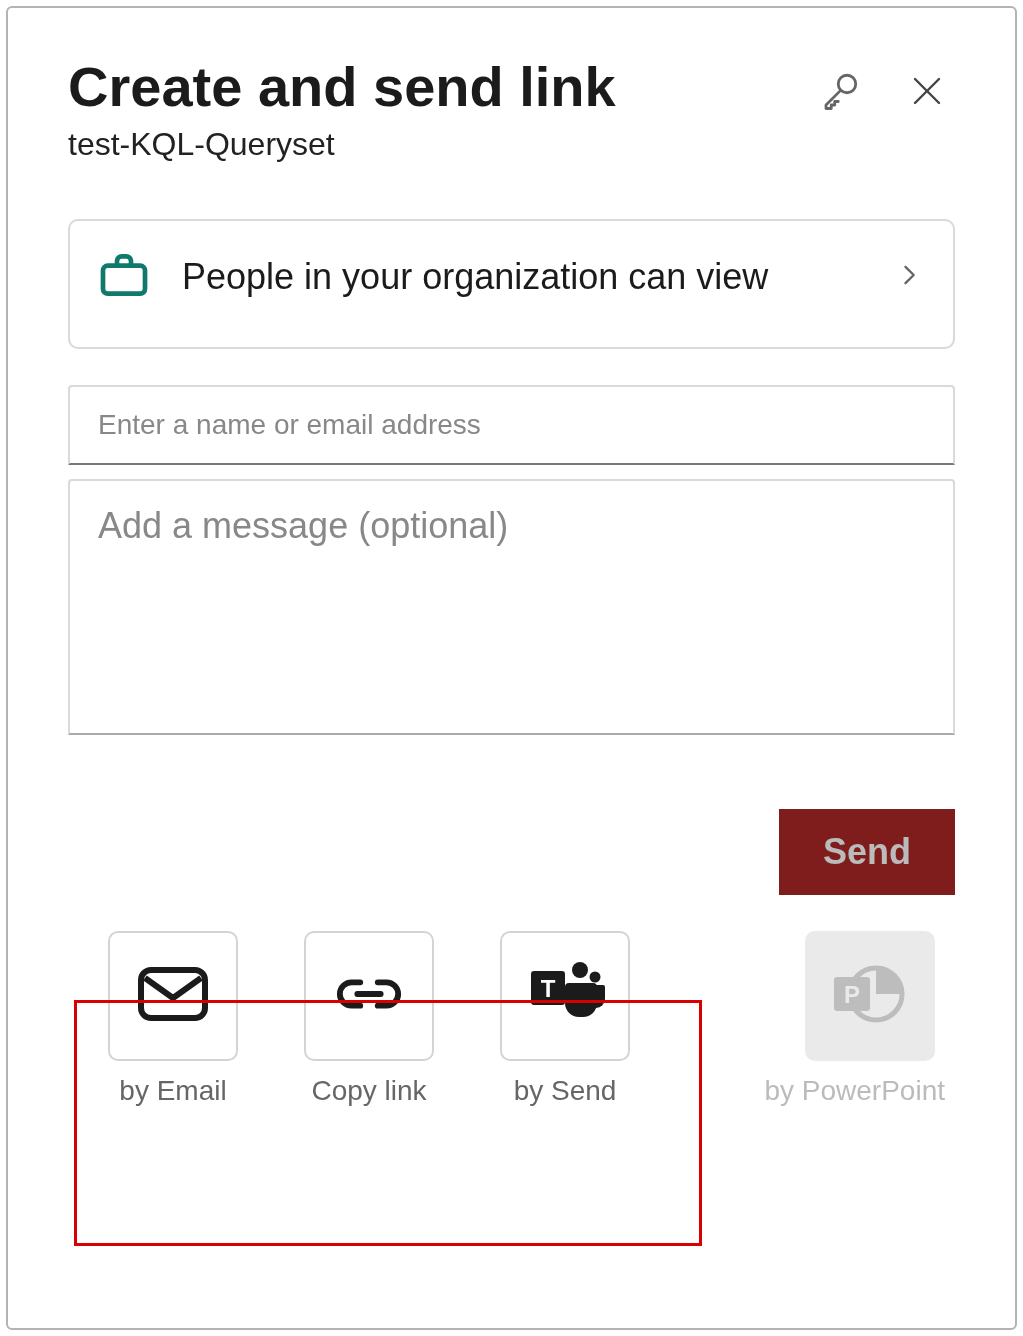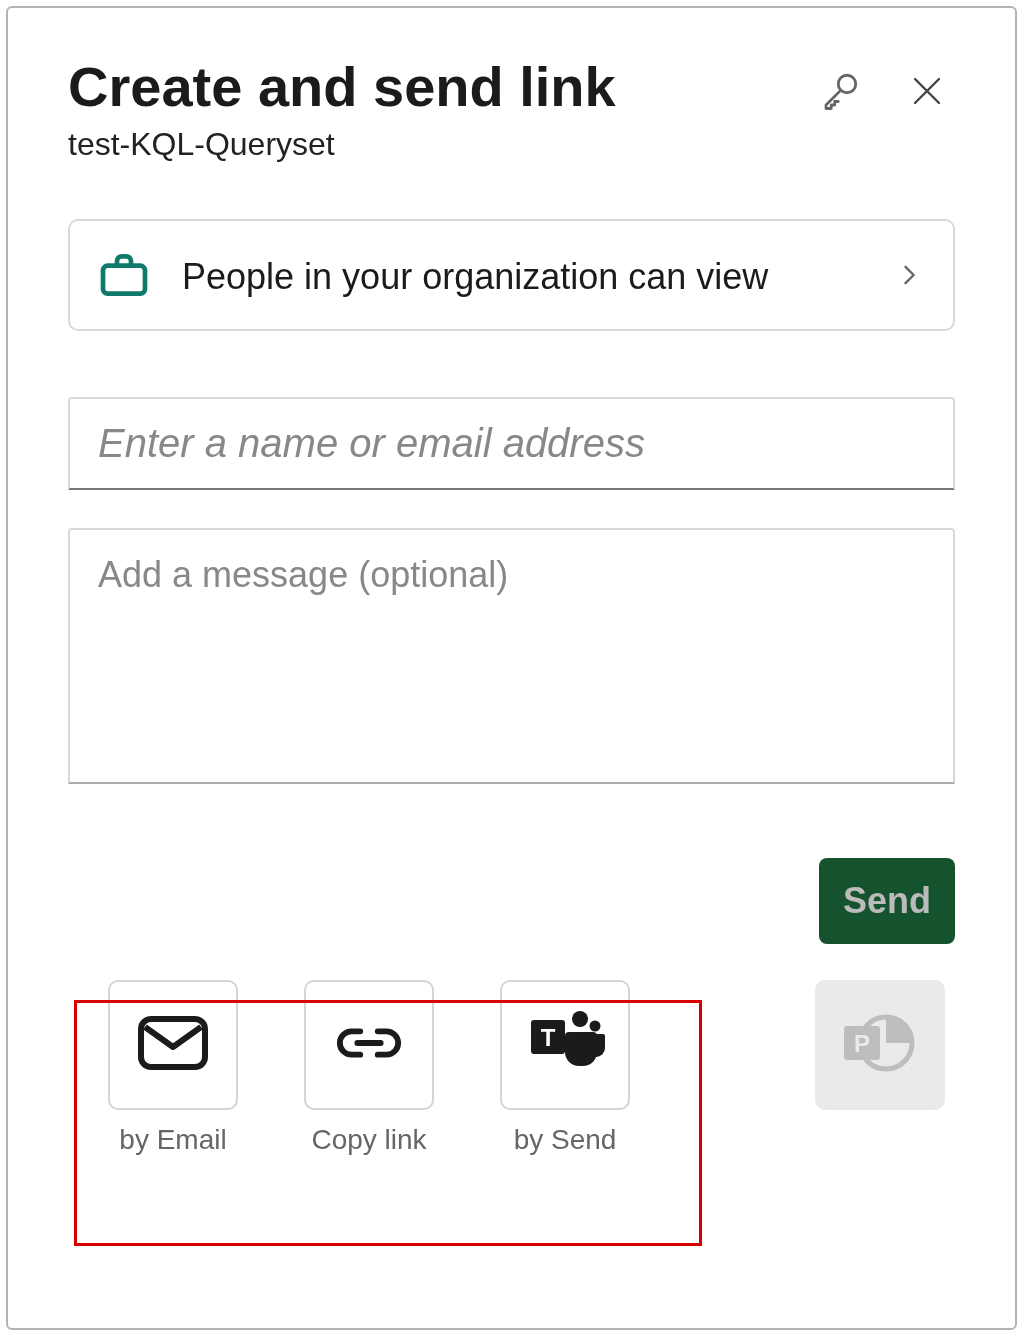--- a/index.html
+++ b/index.html
@@ -55,75 +55,74 @@
       background: none;
       border: none;
       cursor: pointer;
       color: #555;
       padding: 4px;
     }
     .permission-row {
       margin-top: 56px;
       border: 2px solid #d9d9d9;
       border-radius: 10px;
-      padding: 26px 30px 22px 26px;
+      padding: 26px 30px 40px 26px;
       display: flex;
       align-items: center;
       gap: 30px;
       cursor: pointer;
     }
     .permission-text {
       flex: 1;
       font-size: 36px;
       color: #1b1b1b;
       line-height: 1.5;
     }
     .text-input {
       width: 100%;
-      margin-top: 66px;
+      margin-top: 36px;
       border: 2px solid #d9d9d9;
       border-bottom: 2px solid #777;
       border-radius: 4px 4px 0 0;
       padding: 22px 28px;
-      font-size: 40px;
+      font-size: 28px;
       font-family: inherit;
       color: #222;
       outline: none;
-      font-style: italic;
     }
     .text-input::placeholder {
       color: #888;
     }
     .message-area {
       width: 100%;
-      margin-top: 38px;
+      margin-top: 14px;
       border: 2px solid #d9d9d9;
       border-bottom: 2px solid #aaa;
       border-radius: 4px 4px 0 0;
       padding: 24px 28px;
       font-size: 36px;
       font-family: inherit;
       color: #222;
       outline: none;
       resize: none;
       height: 256px;
     }
     .message-area::placeholder {
       color: #888;
     }
     .send-row {
       display: flex;
       justify-content: flex-end;
       margin-top: 70px;
     }
     .send-btn {
-      background: #14532d;
+      background: #7f1d1d;
       border: none;
-      border-radius: 8px;
-      padding: 22px 24px;
+      border-radius: 0;
+      padding: 22px 44px;
       font-size: 36px;
       font-weight: 600;
       color: #bbb;
       cursor: default;
     }
     .share-options {
       margin-top: 36px;
       display: flex;
       gap: 66px;
       align-items: flex-start;
@@ -267,19 +266,20 @@
       <div class="share-tile disabled">
         <span>
           <svg width="84" height="74" viewBox="0 0 84 74">
             <circle cx="48" cy="37" r="26" fill="none" stroke="#bdbdbd" stroke-width="5"></circle>
             <path d="M48 11 A26 26 0 0 1 74 37 H48 Z" fill="#bdbdbd"></path>
             <rect x="6" y="20" width="36" height="34" rx="3" fill="#bdbdbd"></rect>
             <text x="24" y="46" font-family="Segoe UI, sans-serif" font-size="24" font-weight="700" fill="#eaeaea" text-anchor="middle">P</text>
           </svg>
         </span>
       </div>
+      <div class="share-label disabled" style="margin-left:-30px;">by PowerPoint</div>
     </div>
 
   </div>
 
   <div class="highlight-box"></div>
 
 </div>
 
 </body></html>

